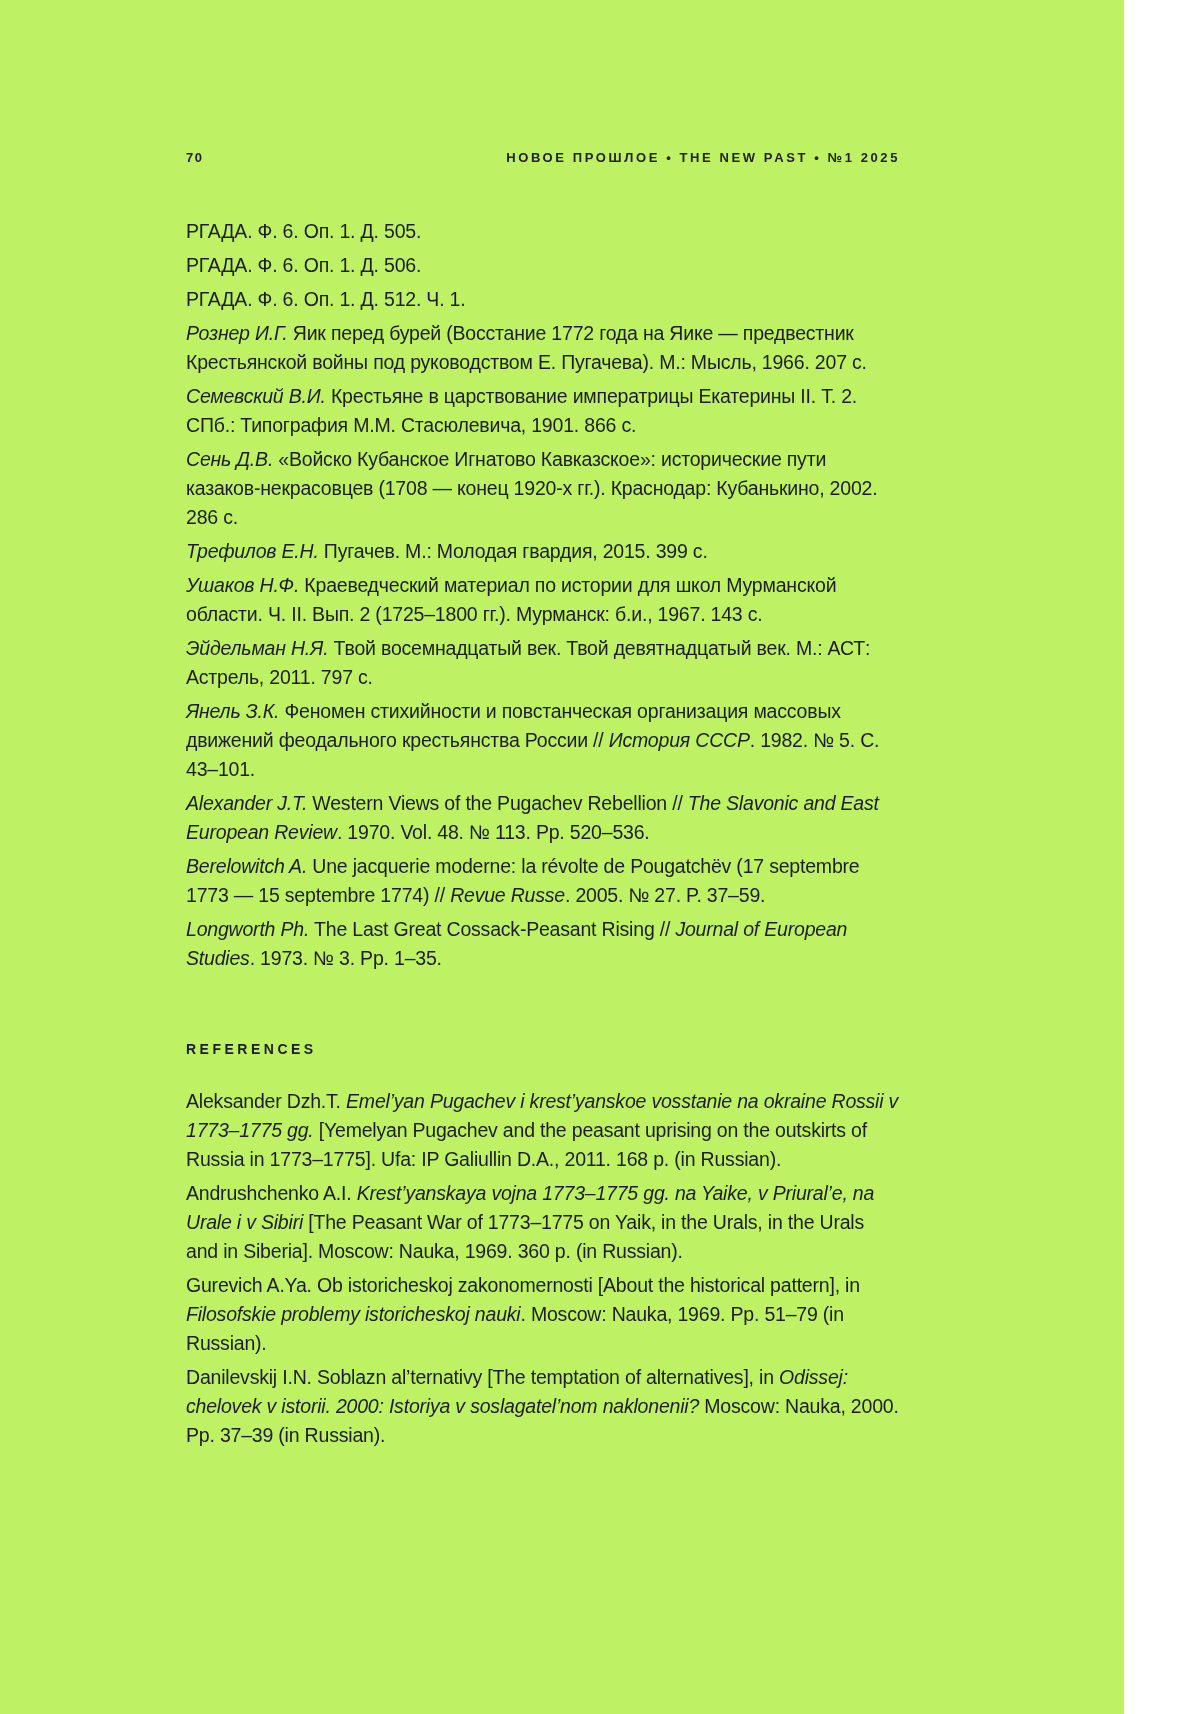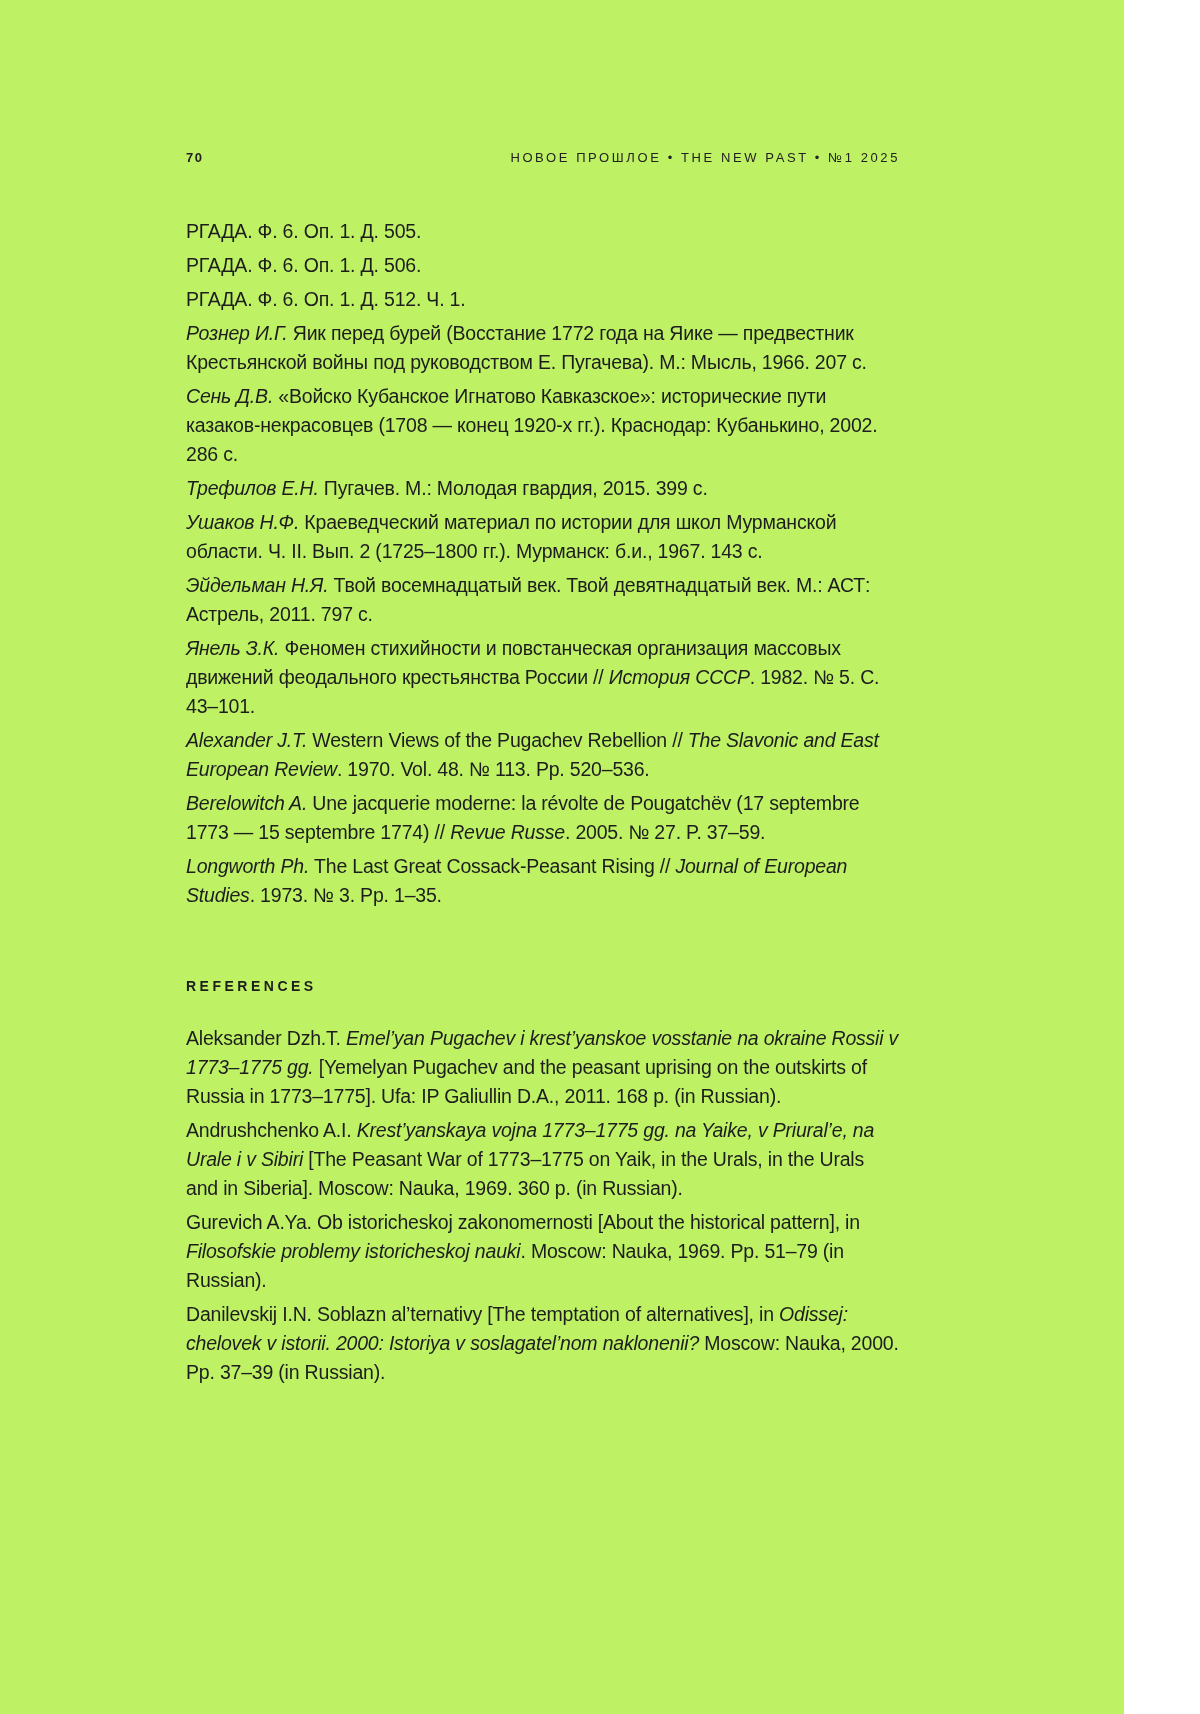--- a/index.html
+++ b/index.html
@@ -22,21 +22,21 @@
     margin-bottom: 52px;
   }
   .page-number {
     font-size: 13px;
     font-weight: 700;
     letter-spacing: 1.5px;
     color: #222222;
   }
   .running-title {
     font-size: 13px;
-    font-weight: 400;
+    font-weight: 700;
     letter-spacing: 2.6px;
     color: #222222;
     white-space: nowrap;
   }
   .entries p.entry {
     font-size: 19.5px;
     line-height: 29px;
     margin-bottom: 5px;
     letter-spacing: -0.2px;
   }
@@ -59,20 +59,21 @@
     <span class="running-title">НОВОЕ ПРОШЛОЕ • THE NEW PAST • №1 2025</span>
   </header>
 
   <main class="content">
 
     <div class="entries">
         <p class="entry"><span>РГАДА. Ф. 6. Оп. 1. Д. 505.</span></p>
         <p class="entry"><span>РГАДА. Ф. 6. Оп. 1. Д. 506.</span></p>
         <p class="entry"><span>РГАДА. Ф. 6. Оп. 1. Д. 512. Ч. 1.</span></p>
         <p class="entry"><em>Рознер И.Г.</em><span> Яик перед бурей (Восстание 1772 года на Яике — предвестник Крестьянской войны под руководством Е. Пугачева). М.: Мысль, 1966. 207 с.</span></p>
+        <p class="entry"><em>Семевский В.И.</em><span> Крестьяне в царствование императрицы Екатерины II. Т. 2. СПб.: Типография М.М. Стасюлевича, 1901. 866 с.</span></p>
         <p class="entry"><em>Сень Д.В.</em><span> «Войско Кубанское Игнатово Кавказское»: исторические пути казаков-некрасовцев (1708 — конец 1920-х гг.). Краснодар: Кубанькино, 2002. 286 с.</span></p>
         <p class="entry"><em>Трефилов Е.Н.</em><span> Пугачев. М.: Молодая гвардия, 2015. 399 с.</span></p>
         <p class="entry"><em>Ушаков Н.Ф.</em><span> Краеведческий материал по истории для школ Мурманской области. Ч. II. Вып. 2 (1725–1800 гг.). Мурманск: б.и., 1967. 143 с.</span></p>
         <p class="entry"><em>Эйдельман Н.Я.</em><span> Твой восемнадцатый век. Твой девятнадцатый век. М.: АСТ: Астрель, 2011. 797 с.</span></p>
         <p class="entry"><em>Янель З.К.</em><span> Феномен стихийности и повстанческая организация массовых движений феодального крестьянства России // </span><em>История СССР</em><span>. 1982. № 5. С. 43–101.</span></p>
         <p class="entry"><em>Alexander J.T.</em><span> Western Views of the Pugachev Rebellion // </span><em>The Slavonic and East European Review</em><span>. 1970. Vol. 48. № 113. Pp. 520–536.</span></p>
         <p class="entry"><em>Berelowitch A.</em><span> Une jacquerie moderne: la révolte de Pougatchëv (17 septembre 1773 — 15 septembre 1774) // </span><em>Revue Russe</em><span>. 2005. № 27. P. 37–59.</span></p>
         <p class="entry"><em>Longworth Ph.</em><span> The Last Great Cossack-Peasant Rising // </span><em>Journal of European Studies</em><span>. 1973. № 3. Pp. 1–35.</span></p>
       </div>
 

